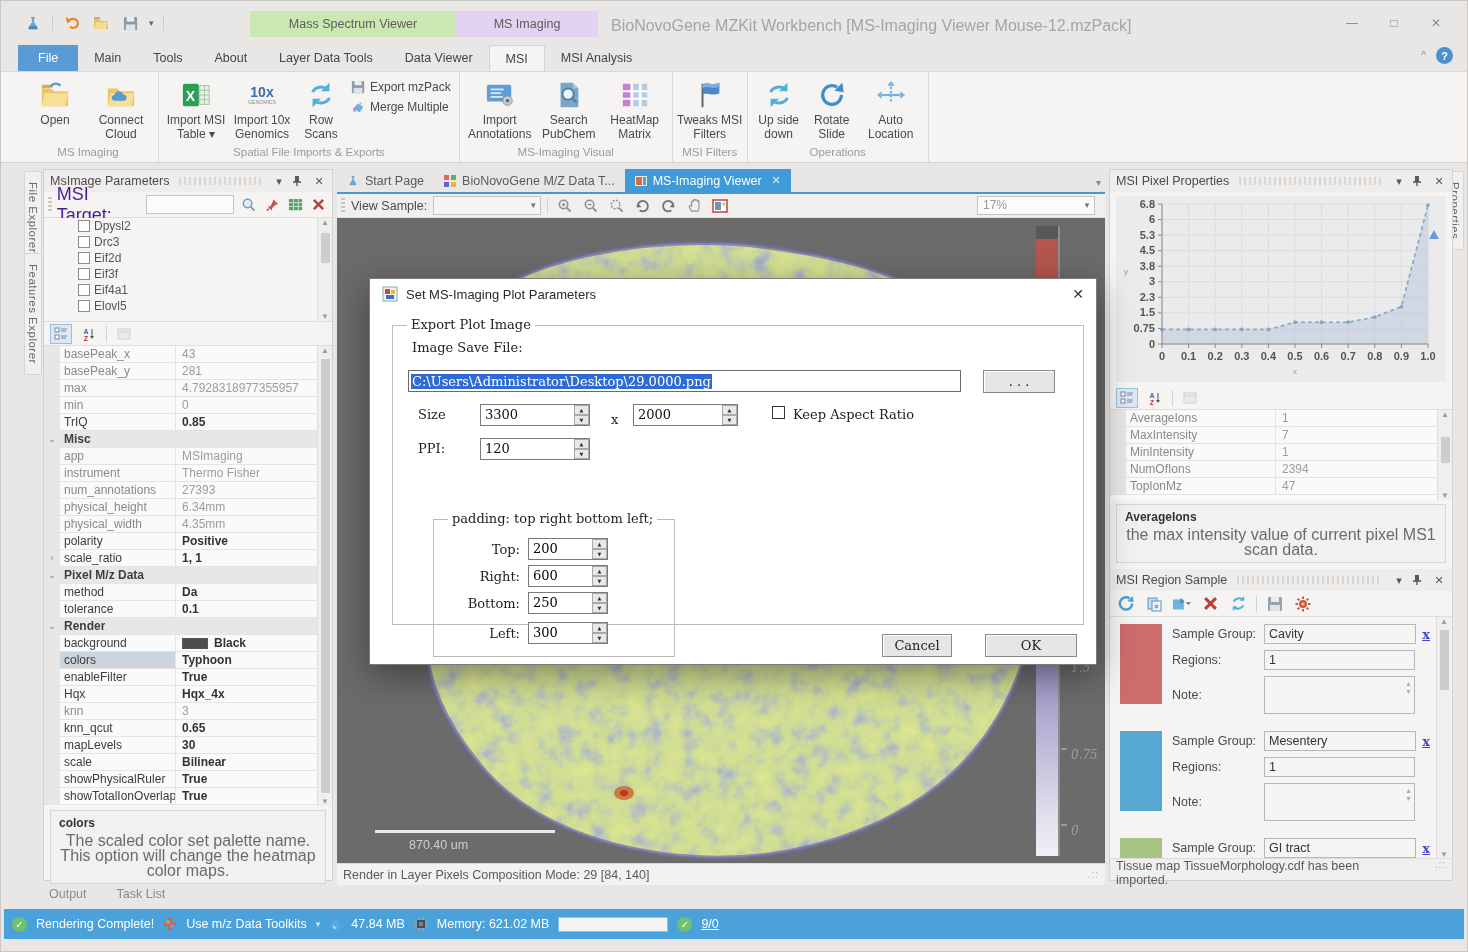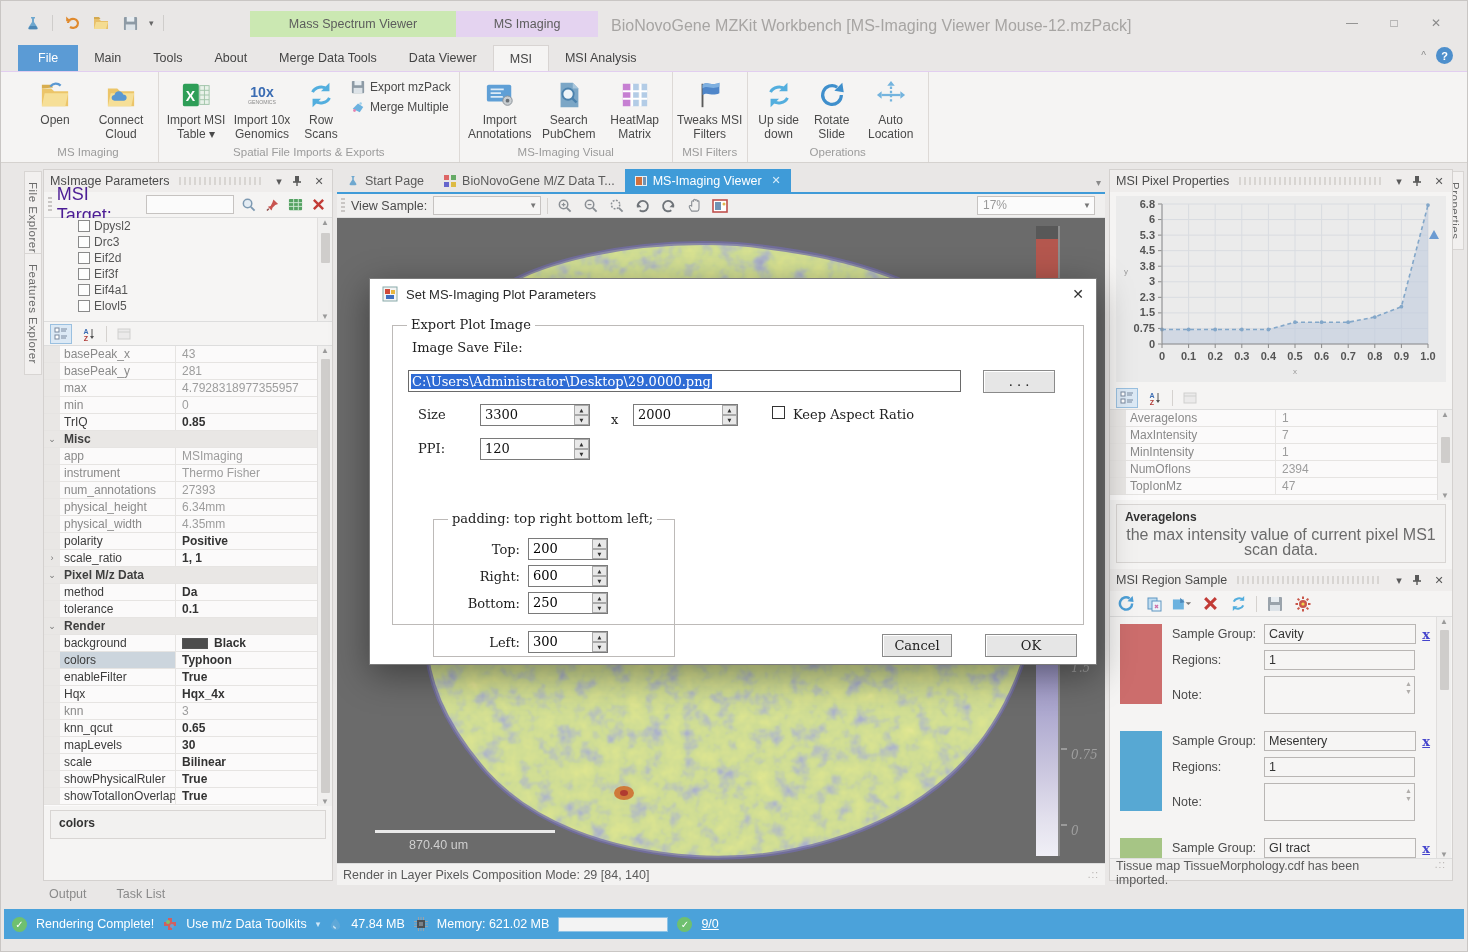--- a/index.html
+++ b/index.html
@@ -227,21 +227,21 @@
 
       <div class="menu-tab">
         <span>Tools</span>
       </div>
 
       <div class="menu-tab">
         <span>About</span>
       </div>
 
       <div class="menu-tab">
-        <span>Merge Data Tools</span>
+        <span>Layer Data Tools</span>
       </div>
 
       <div class="menu-tab">
         <span>Data Viewer</span>
       </div>
 
       <div class="menu-tab active">
         <span>MSI</span>
       </div>
 
@@ -822,20 +822,21 @@
           </div>
         </div>
       <div class="vscroll">
           <span>▲</span>
           <span class="thumb" style="flex:1;margin:4px 0"></span>
           <span>▼</span>
         </div>
     </div>
     <div class="help-box">
       <h4>colors</h4>
+      <p>The scaled color set palette name. This option will change the heatmap color maps.</p>
     </div>
   </div>
 
   <div id="bottom-tabs">
 
       <span class="btab">Output</span>
 
       <span class="btab">Task List</span>
     </div>
 
@@ -1420,21 +1421,21 @@
               <span class="pad-label">Right:</span>
               <span class="pad-spin">
                 <span class="v" style="flex:1;font-size:13px;padding:2px 4px">600</span>
                 <span class="btns" style="width:15px;display:flex;flex-direction:column">
                   <span class="sb2">▲</span>
                   <span class="sb2">▼</span>
                 </span>
               </span>
             </div>
 
-            <div style="display:flex;align-items:center;margin-bottom:17px">
+            <div style="display:flex;align-items:center;margin-bottom:8px">
               <span class="pad-label">Bottom:</span>
               <span class="pad-spin">
                 <span class="v" style="flex:1;font-size:13px;padding:2px 4px">250</span>
                 <span class="btns" style="width:15px;display:flex;flex-direction:column">
                   <span class="sb2">▲</span>
                   <span class="sb2">▼</span>
                 </span>
               </span>
             </div>
 

